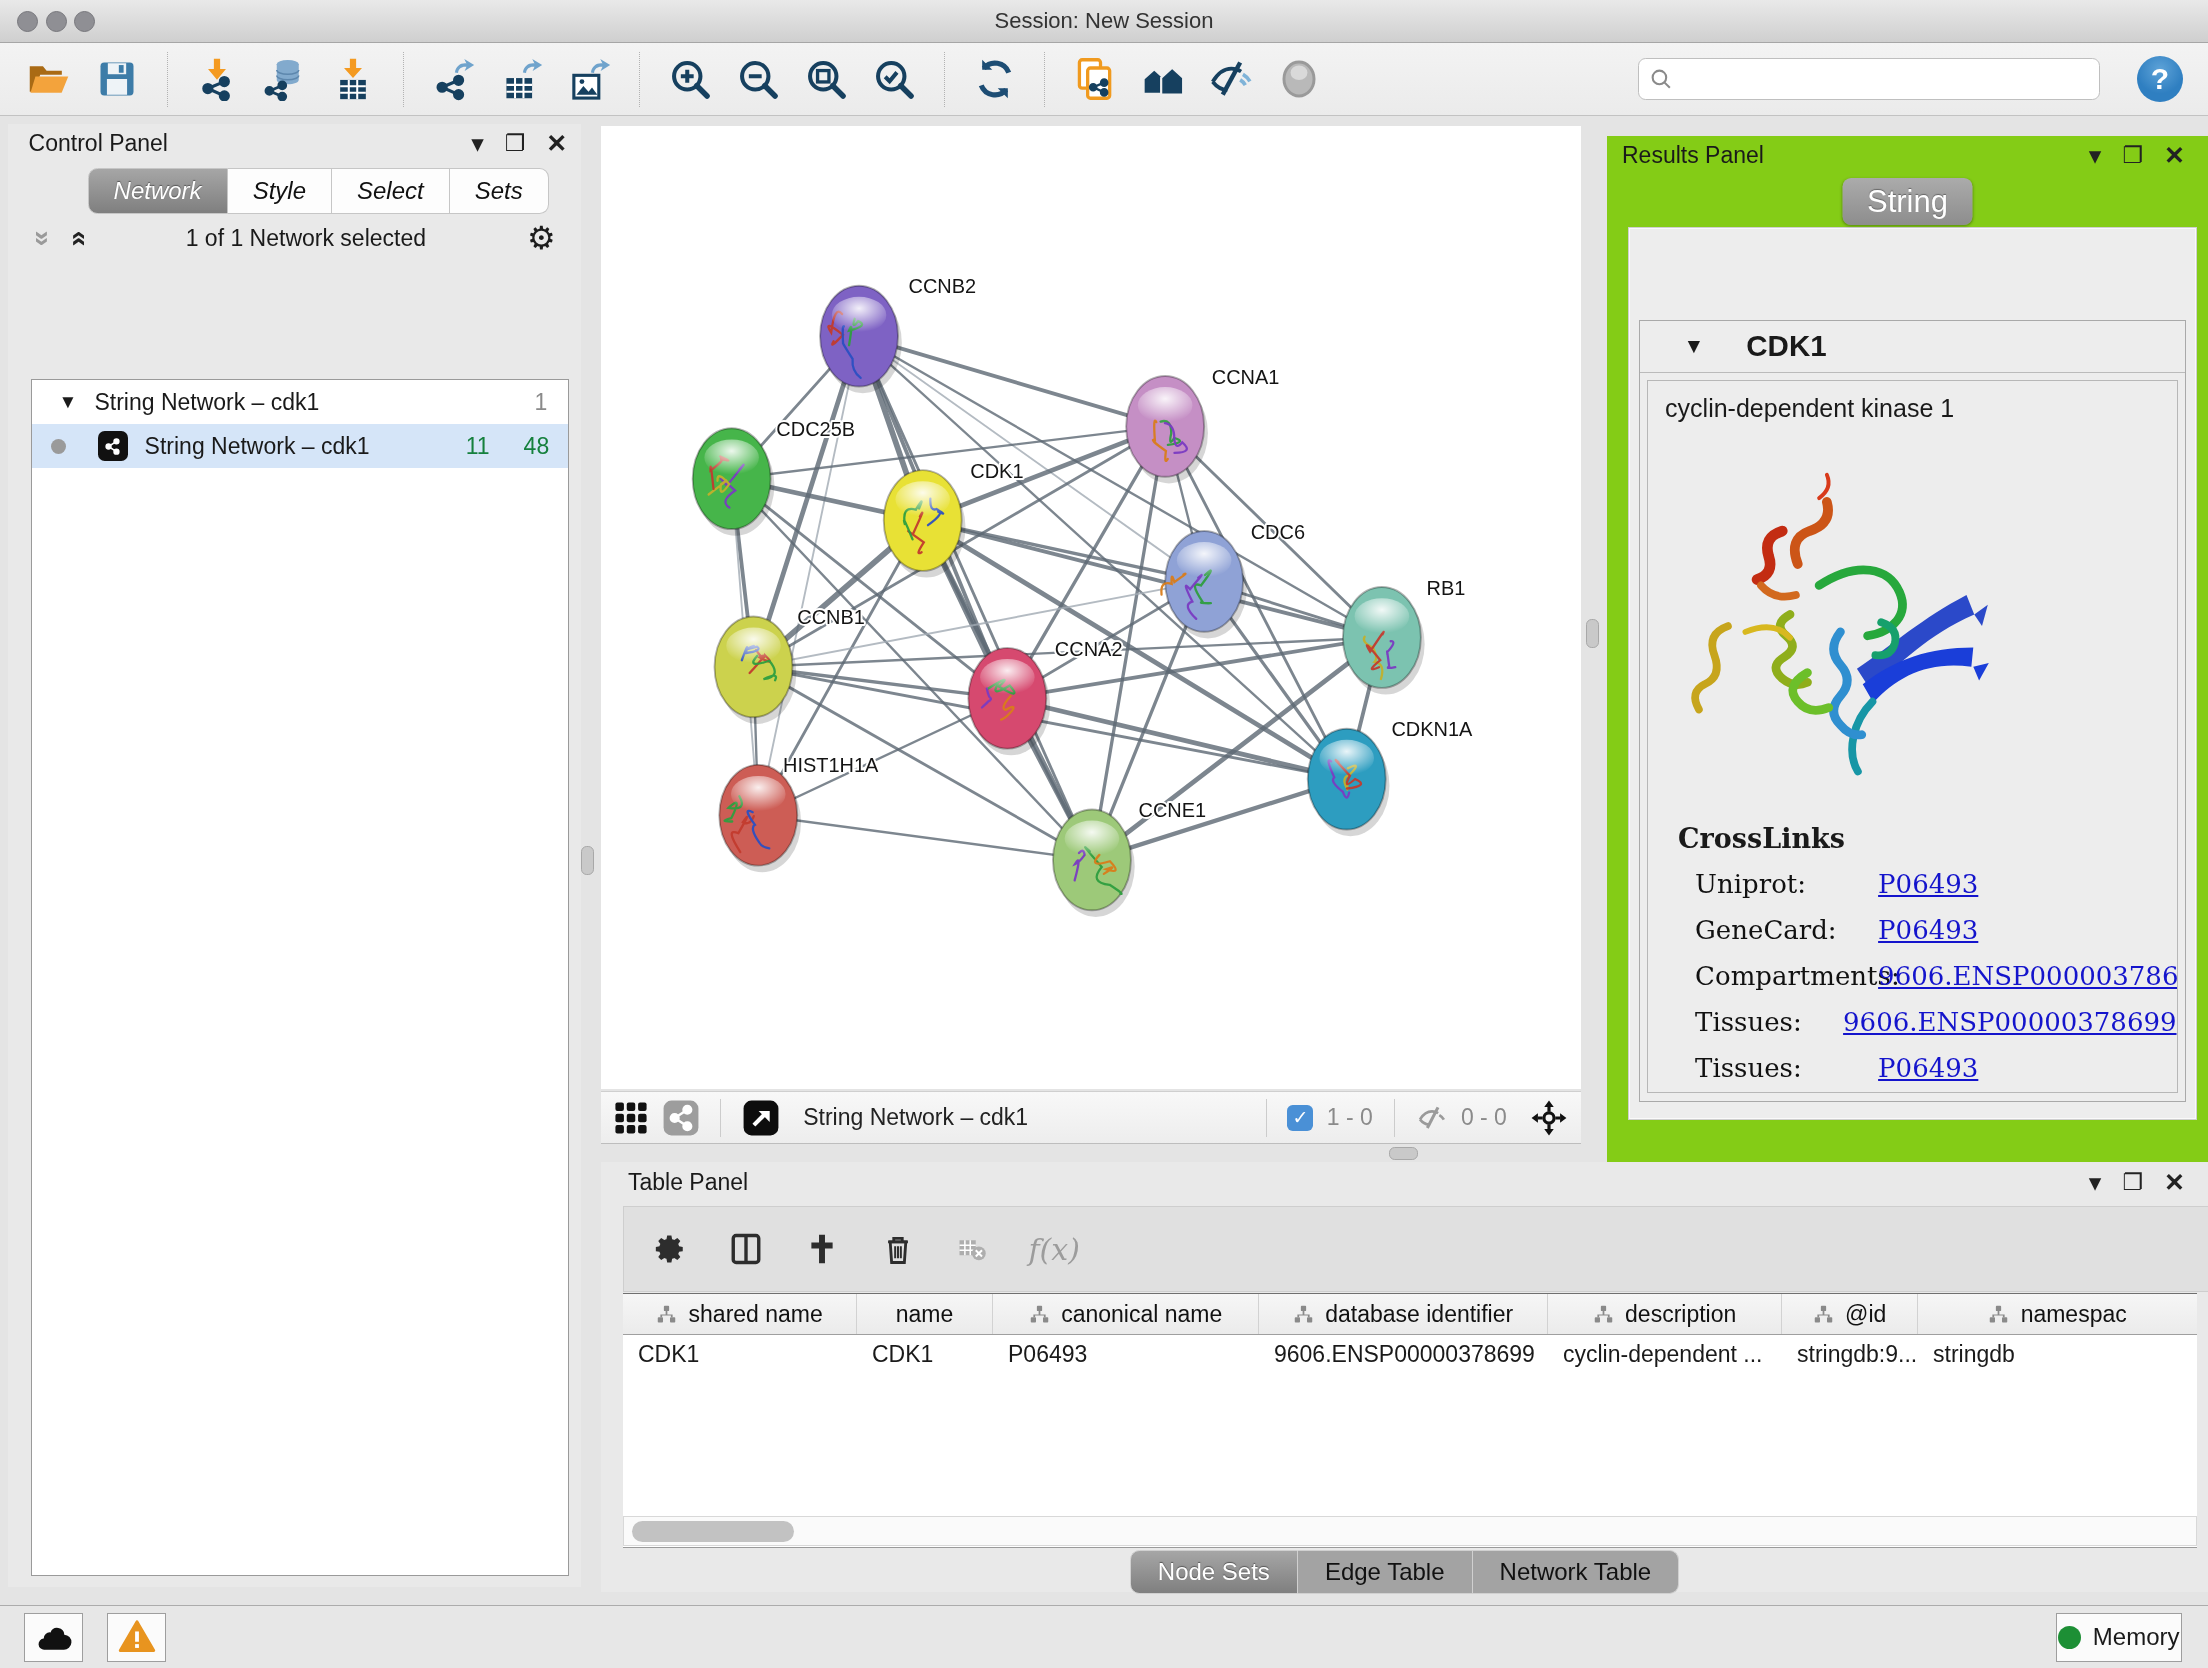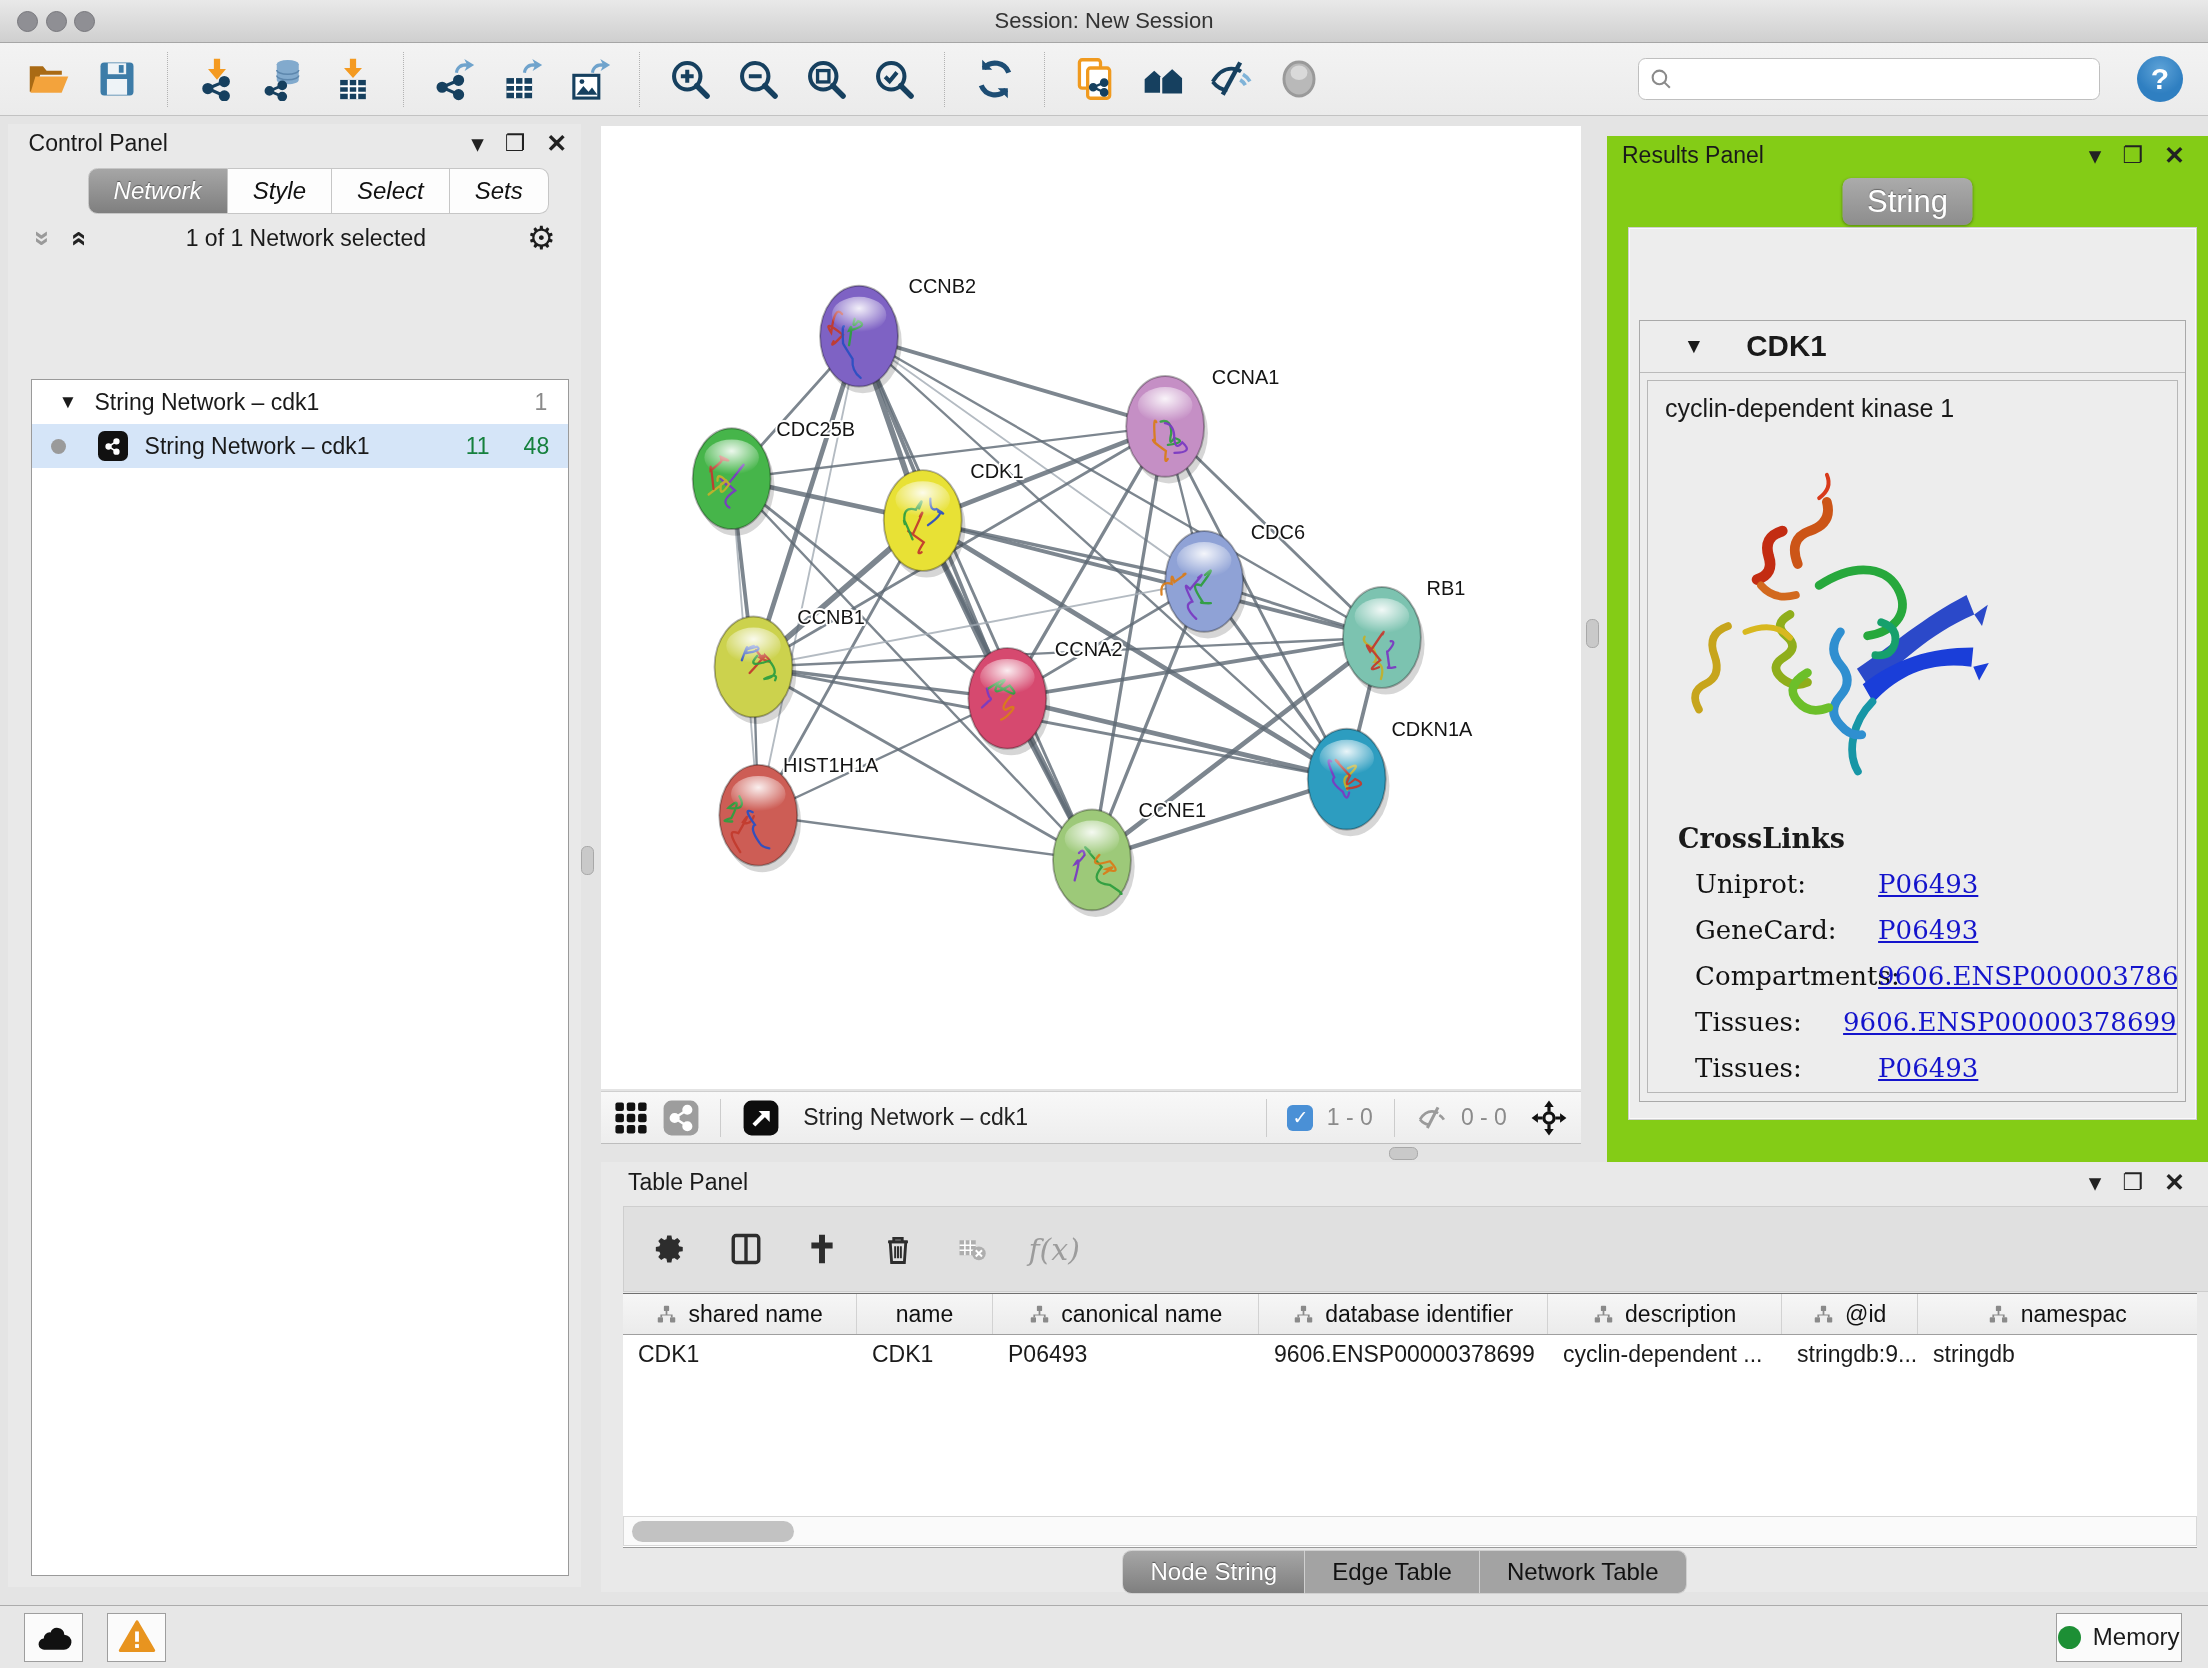--- a/index.html
+++ b/index.html
@@ -790,21 +790,21 @@
       <span class="td" style="width:289px">9606.ENSP00000378699</span>
       <span class="td" style="width:234px">cyclin-dependent ...</span>
       <span class="td" style="width:136px">stringdb:9...</span>
       <span class="td" style="width:279px">stringdb</span>
     </div>
   </div>
   <div class="hscroll">
     <div class="hthumb"></div>
   </div>
   <div class="tp-tabs">
-    <span class="tp-tab first selected">Node String</span>
+    <span class="tp-tab first selected">Node Sets</span>
     <span class="tp-tab">Edge Table</span>
     <span class="tp-tab last">Network Table</span>
   </div>
 </div>
 
 <div class="statusbar">
   <div class="sb-btn cloud-btn">
     <svg width="38" height="38" viewBox="0 0 24 24">
         <path fill="#111" d="M18.5 10.5a4.5 4.5 0 0 0-8.7-1.4A3.8 3.8 0 0 0 5.5 13 3.5 3.5 0 0 0 6 20h12a4 4 0 0 0 .5-9.5z"></path>
       </svg>

